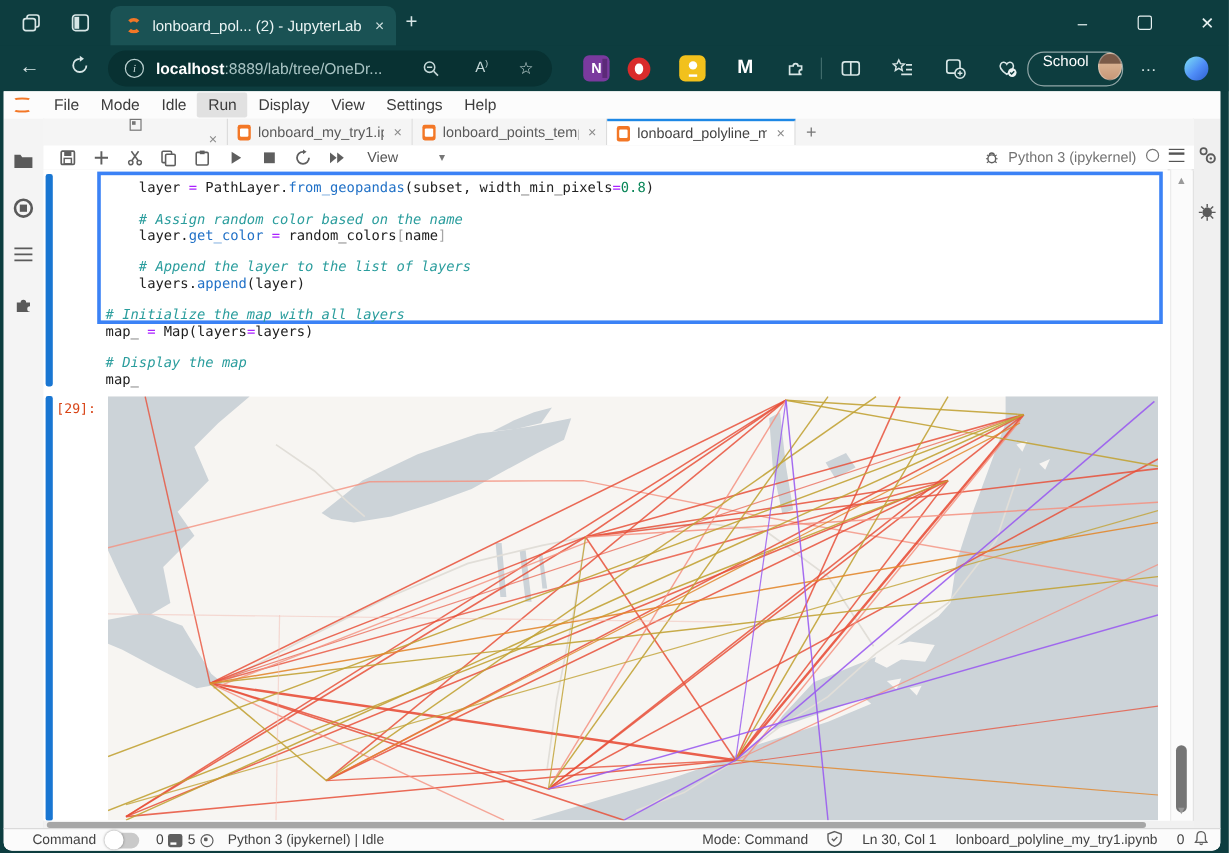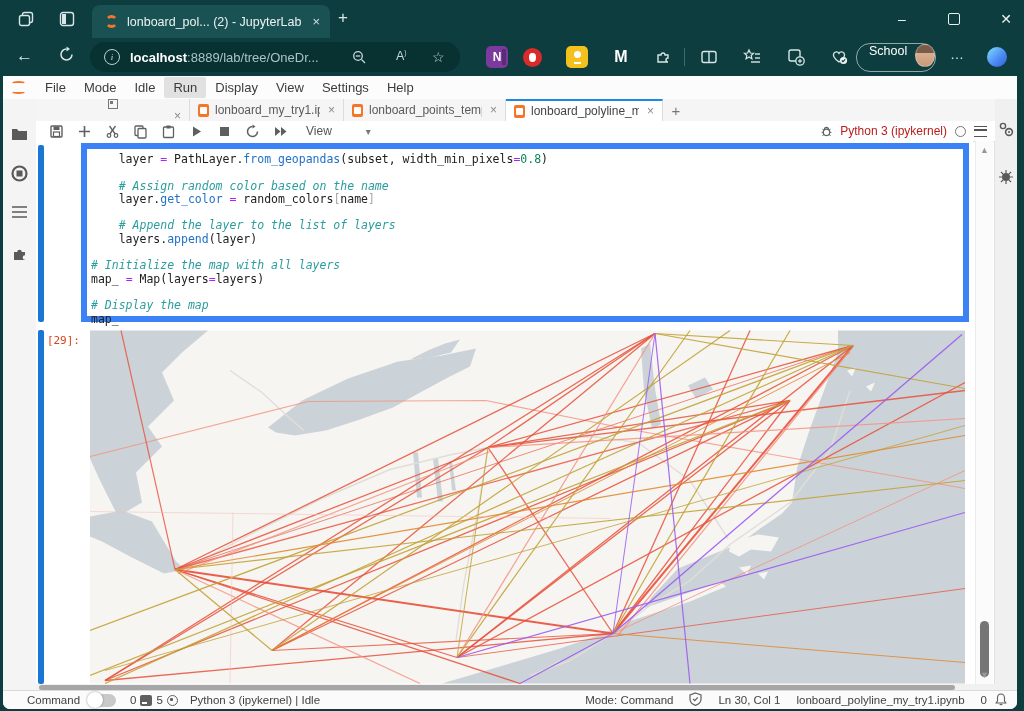--- a/index.html
+++ b/index.html
@@ -55,33 +55,33 @@
   .launcher-ico{width:10px;height:10px;border:1.3px solid #777;box-sizing:border-box;position:relative;flex:none;}
   .launcher-ico:before{content:"";position:absolute;left:1px;top:1px;width:3px;height:3px;background:#777;}
   #dock-plus{width:26px;display:flex;align-items:center;justify-content:center;color:#777;font-size:15px;}
   
   #nb-toolbar{position:absolute;top:45px;left:33px;right:22px;height:20px;background:#fff;border-bottom:1px solid #e0e0e0;
     display:flex;align-items:center;}
   .tool-ico{margin-left:13px;width:15px;height:15px;display:flex;align-items:center;justify-content:center;color:#5f5f5f;}
   .tool-ico svg{display:block;}
   #celltype{display:flex;align-items:center;font-size:12px;color:#555;margin-left:18px;}
   #celltype .chev{margin-left:34px;color:#777;font-size:10px;}
-  #nb-toolbar-right{margin-left:auto;display:flex;align-items:center;margin-right:8px;font-size:12px;color:#b91c1c;}
+  #nb-toolbar-right{margin-left:auto;display:flex;margin-right:8px;font-size:12px;color:#737373;}
   #kernel-status-circle{width:11px;height:11px;border:1.5px solid #757575;border-radius:50%;box-sizing:border-box;margin:0 8px;}
   .hamburger{width:13px;height:9px;border-top:1.6px solid #555;border-bottom:1.6px solid #555;position:relative;}
   .hamburger:before{content:"";position:absolute;left:0;right:0;top:2.7px;height:1.6px;background:#555;}
   
   #left-sidebar{position:absolute;top:23px;left:0;width:33px;bottom:18px;background:#f4f4f4;border-right:1px solid #e2e2e2;}
   #left-sidebar .sb-ico{position:absolute;left:8px;width:17px;height:17px;color:#5a5a5a;}
   #right-sidebar{position:absolute;top:23px;right:0;width:22px;bottom:18px;background:#f0f0f0;border-left:1px solid #e2e2e2;}
   #right-sidebar .sb-ico{position:absolute;left:3px;width:16px;height:16px;color:#5a5a5a;}
   
   #nb-scroll{position:absolute;top:65px;left:33px;right:44px;height:543px;background:#fff;overflow:hidden;}
   .collapser{position:absolute;left:2px;width:6px;background:#1976d2;border-radius:2px;}
-  #code-editor{position:absolute;left:45px;right:4px;top:2px;height:179px;background:#fff;border:6px solid #3b82f6;
+  #code-editor{position:absolute;left:45px;right:4px;top:2px;height:127px;background:#fff;border:3px solid #3b82f6;
     font-family:"DejaVu Sans Mono","Liberation Mono",monospace;font-size:11.5px;line-height:13.3px;
     padding:4px 0 0 4px;box-sizing:border-box;white-space:pre;color:#212121;}
   .tok-com{color:#2a9d9d;font-style:italic;}
   .tok-op{color:#aa22ff;}
   .tok-num{color:#098658;}
   .tok-fn{color:#2171c7;}
   .tok-br{color:#a6a6a6;}
   #out-prompt{position:absolute;left:8px;top:193px;width:36px;text-align:right;
     font-family:"DejaVu Sans Mono","Liberation Mono",monospace;font-size:11px;color:#d84315;}
   #map-output{position:absolute;left:54px;top:189px;width:875px;height:354px;}

